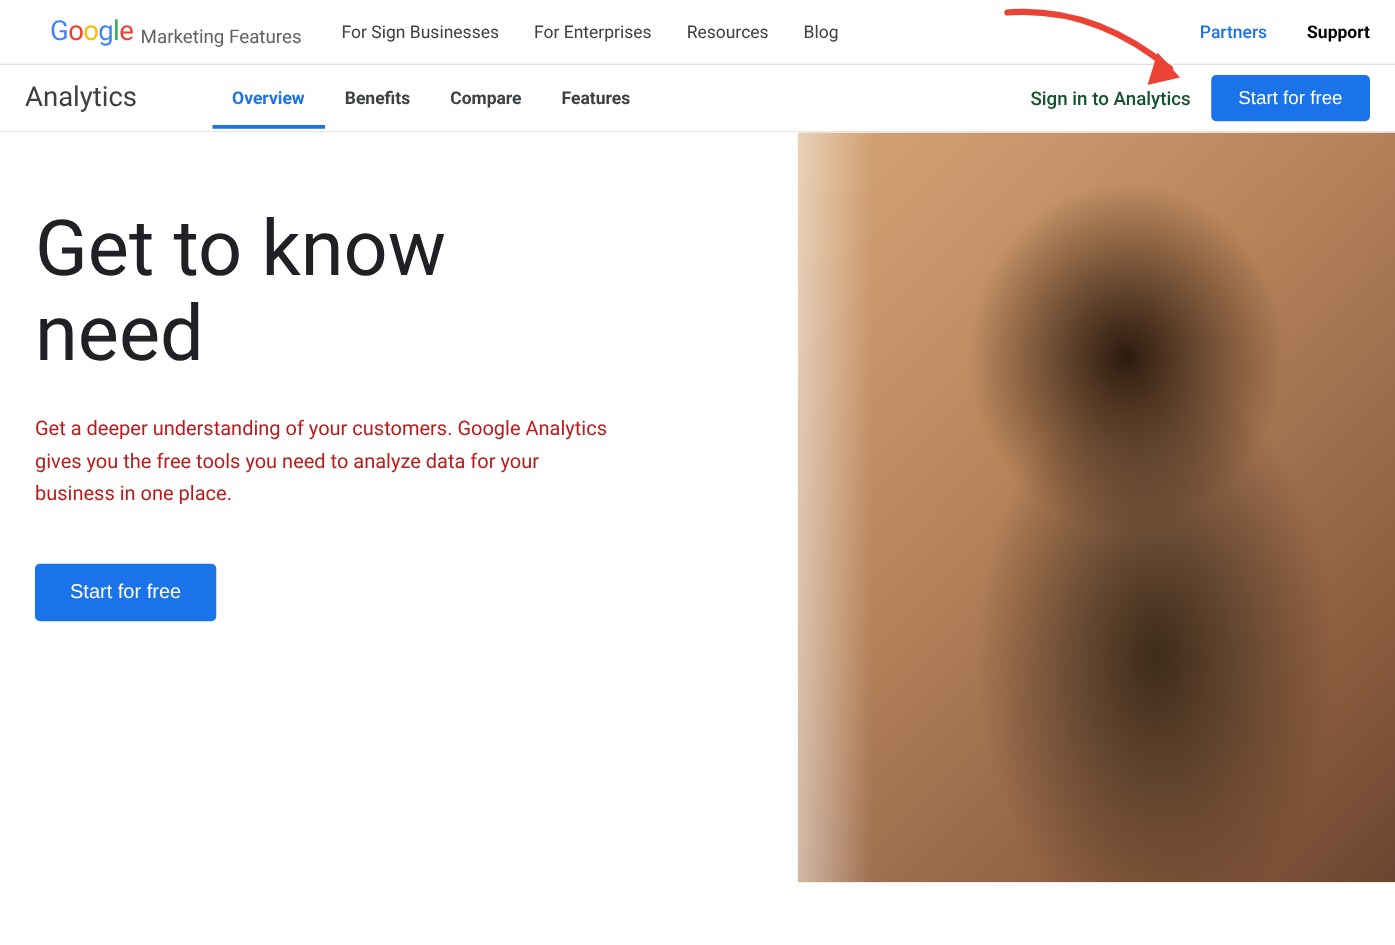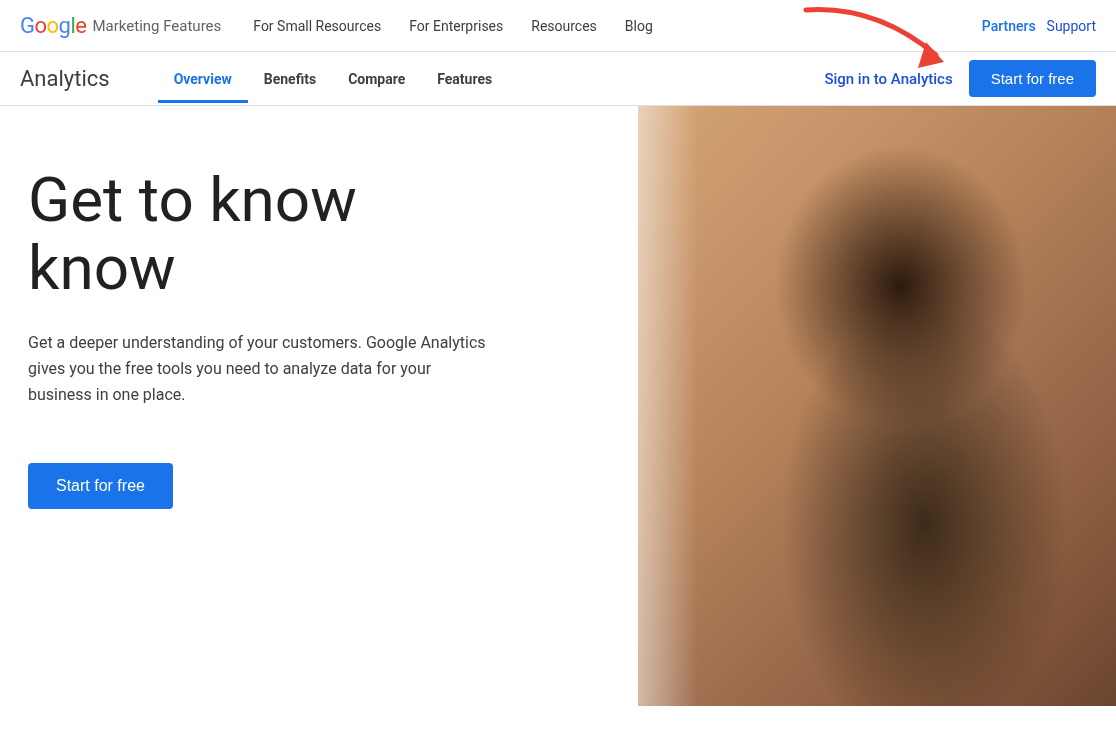--- a/index.html
+++ b/index.html
@@ -9,23 +9,24 @@
     .top-nav {
       display: flex;
       align-items: center;
       padding: 0 20px;
       height: 52px;
       border-bottom: 1px solid #e0e0e0;
       background: #fff;
     }
     .logo {
       display: flex;
-      align-items: center;
+      align-items: flex-end;
       gap: 6px;
       margin-right: 32px;
+      margin-left: 20px;
     }
     .google-logo {
       font-size: 22px;
       font-weight: 400;
       letter-spacing: -0.5px;
     }
     .google-logo .g-blue { color: #4285F4; }
     .google-logo .g-red { color: #EA4335; }
     .google-logo .g-yellow { color: #FBBC05; }
     .google-logo .g-green { color: #34A853; }
@@ -42,39 +43,40 @@
     }
     .top-nav-links a {
       font-size: 14px;
       color: #3c4043;
       text-decoration: none;
       white-space: nowrap;
     }
     .top-nav-right {
       display: flex;
       align-items: center;
-      gap: 11px;
+      gap: 32px;
     }
     .top-nav-right a {
       font-size: 14px;
       text-decoration: none;
       white-space: nowrap;
     }
     .partners-link { color: #1a73e8; font-weight: 500; }
-    .support-link { color: #1d4ed8; font-weight: 400; }
+    .support-link { color: #000000; font-weight: 700; }
 
     
     .sub-nav {
       display: flex;
       align-items: center;
       padding: 0 20px;
       height: 54px;
       border-bottom: 1px solid #e0e0e0;
       background: #fff;
       position: relative;
+      gap: 12px;
     }
     .sub-nav-product {
       font-size: 22px;
       color: #3c4043;
       font-weight: 400;
       margin-right: 48px;
     }
     .sub-nav-links {
       display: flex;
       align-items: flex-start;
@@ -102,21 +104,21 @@
       height: 3px;
       background: #1a73e8;
     }
     .sub-nav-right {
       display: flex;
       align-items: center;
       gap: 16px;
     }
     .sign-in-link {
       font-size: 15px;
-      color: #1d4ed8;
+      color: #14532d;
       text-decoration: none;
       font-weight: 500;
     }
     .start-free-btn {
       background: #1a73e8;
       color: #fff;
       border: none;
       border-radius: 4px;
       padding: 10px 22px;
       font-size: 15px;
@@ -155,24 +157,24 @@
     }
     .hero-heading {
       font-size: 62px;
       font-weight: 400;
       color: #202124;
       line-height: 1.1;
       margin-bottom: 28px;
     }
     .hero-desc {
       font-size: 16px;
-      color: #404040;
+      color: #b91c1c;
       line-height: 1.6;
       max-width: 460px;
-      margin-bottom: 56px;
+      margin-bottom: 44px;
     }
     .hero-btn {
       background: #1a73e8;
       color: #fff;
       border: none;
       border-radius: 4px;
       padding: 14px 28px;
       font-size: 16px;
       font-weight: 500;
       cursor: pointer;
@@ -210,21 +212,21 @@
 <body>
 
 <nav class="top-nav">
   <div class="logo">
     <span class="google-logo">
       <span class="g-blue">G</span><span class="g-red">o</span><span class="g-yellow">o</span><span class="g-blue">g</span><span class="g-green">l</span><span class="g-red">e</span>
     </span>
     <span class="logo-product">Marketing Features</span>
   </div>
   <div class="top-nav-links">
-    <a href="#" class="top-nav-link">For Small Resources</a>
+    <a href="#" class="top-nav-link">For Sign Businesses</a>
     <a href="#" class="top-nav-link">For Enterprises</a>
     <a href="#" class="top-nav-link">Resources</a>
     <a href="#" class="top-nav-link">Blog</a>
   </div>
   <div class="top-nav-right">
     <a href="#" class="partners-link">Partners</a>
     <a href="#" class="support-link">Support</a>
   </div>
 </nav>
 
@@ -246,21 +248,21 @@
     </div>
     <a href="#" class="sign-in-link">Sign in to Analytics</a>
     <button class="start-free-btn">Start for free</button>
   </div>
 </nav>
 
 <section class="hero">
   <div class="hero-content">
     <h1 class="hero-heading">
       <span>Get to know</span><br>
-      <span>know</span><br>
+      <span>need</span><br>
     </h1>
     <p class="hero-desc">Get a deeper understanding of your customers. Google Analytics gives you the free tools you need to analyze data for your business in one place.</p>
     <button class="hero-btn">Start for free</button>
   </div>
   <div class="hero-image">
     <div class="hero-image-placeholder"></div>
     <div class="person-silhouette"></div>
     <div class="image-overlay"></div>
   </div>
 </section>

